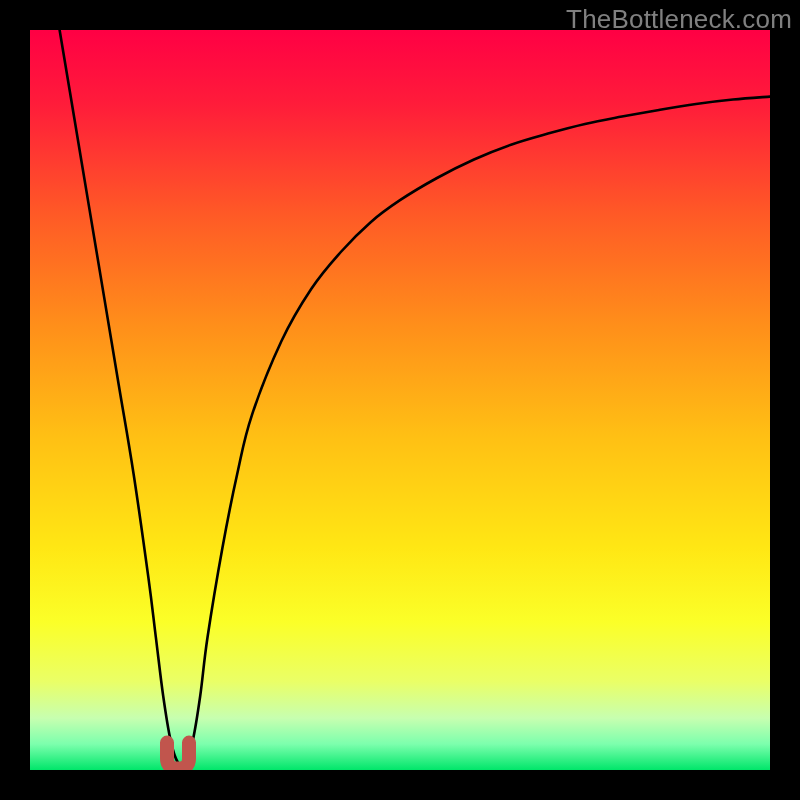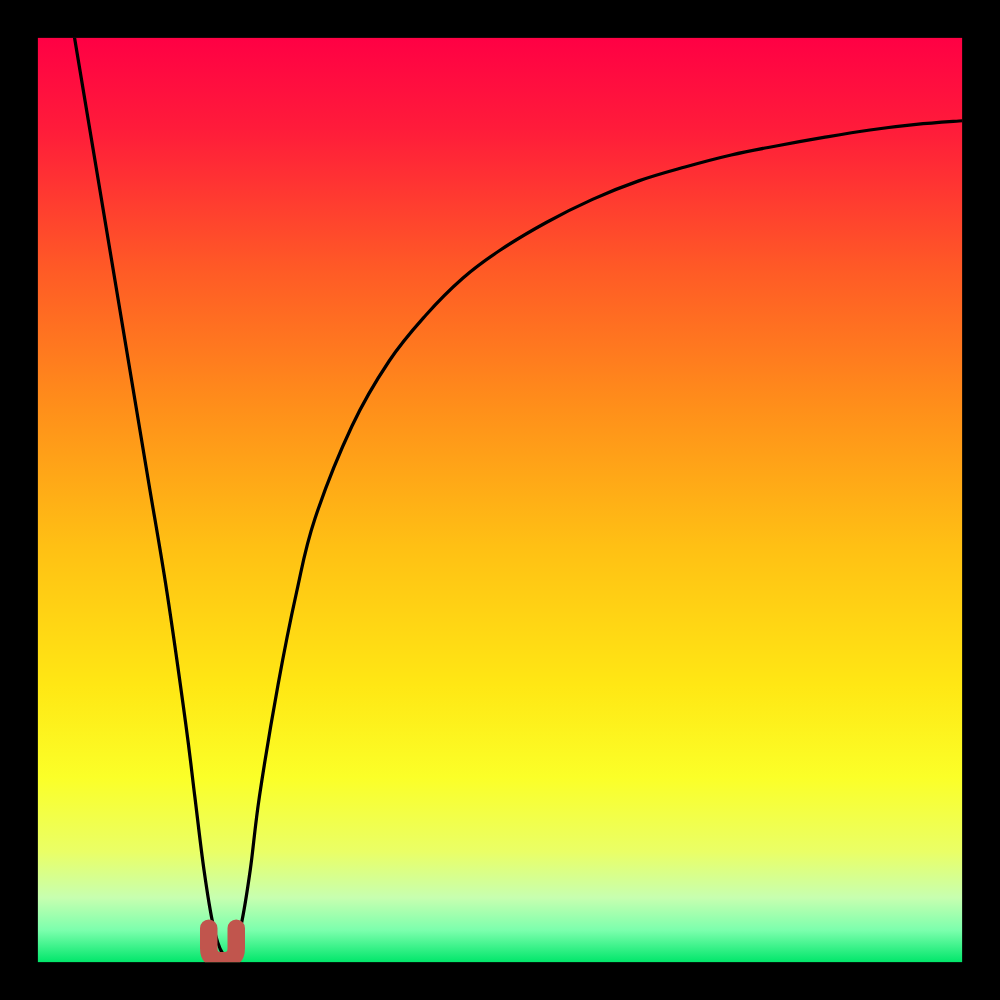--- a/index.html
+++ b/index.html
@@ -58,13 +58,14 @@
             <stop offset="96.5%" stop-color="#7cffad"></stop>
             <stop offset="100%" stop-color="#00e66a"></stop>
           </linearGradient>
       </defs>
       <rect x="0" y="0" width="740" height="740" fill="url(#bg-grad)"></rect>
       <path id="curve-path" fill="none" stroke="#000000" stroke-width="2.6" stroke-linejoin="round" stroke-linecap="round" d="M 29.6 0 C 32.264 15.983999999999991, 39.071999999999996 56.83199999999995, 44.4 88.79999999999995 C 49.728 120.76799999999996, 53.872 145.632, 59.2 177.60000000000002 C 64.528 209.56800000000004, 68.672 234.432, 74 266.4 C 79.328 298.368, 83.472 323.23199999999997, 88.8 355.2 C 94.128 387.168, 98.272 409.368, 103.60000000000001 444 C 108.92800000000001 478.632, 114.40400000000001 518.296, 118.4 547.6 C 122.396 576.904, 123.13600000000001 585.4879999999999, 125.80000000000001 606.8 C 128.464 628.112, 130.536 647.352, 133.2 666 C 135.86399999999998 684.648, 137.93599999999998 698.4119999999999, 140.6 710.4 C 143.264 722.388, 145.33599999999998 728.604, 148 732.6 C 150.66400000000002 736.596, 152.736 736.596, 155.4 732.6 C 158.06400000000002 728.604, 160.136 722.388, 162.8 710.4 C 165.46400000000003 698.4119999999999, 167.53600000000003 684.648, 170.20000000000002 666 C 172.864 647.352, 173.60399999999998 633.4399999999999, 177.6 606.8 C 181.596 580.16, 187.072 547.304, 192.4 518 C 197.728 488.696, 201.872 467.976, 207.20000000000002 444 C 212.52800000000002 420.024, 214.008 408.776, 222 384.8 C 229.992 360.824, 240.94400000000002 333.444, 251.60000000000002 310.8 C 262.25600000000003 288.156, 270.544 274.984, 281.2 259 C 291.856 243.016, 300.144 233.988, 310.8 222 C 321.456 210.012, 329.744 201.724, 340.40000000000003 192.39999999999998 C 351.05600000000004 183.07599999999996, 358.012 178.19199999999992, 370 170.19999999999993 C 381.988 162.20799999999994, 393.68000000000006 155.326, 407.00000000000006 148 C 420.32000000000005 140.674, 430.68 135.494, 444 129.5 C 457.32 123.50600000000001, 467.68 119.36200000000004, 481 114.70000000000005 C 494.32 110.03800000000005, 504.68 107.32960000000003, 518 103.60000000000002 C 531.32 99.87040000000002, 541.68 97.04360000000001, 555 93.98000000000002 C 568.32 90.91640000000002, 578.68 89.11080000000005, 592 86.58000000000004 C 605.32 84.04920000000003, 615.68 82.18439999999997, 629 79.91999999999996 C 642.32 77.65559999999995, 652.68 75.86479999999999, 666 74 C 679.32 72.13520000000001, 689.68 70.89200000000005, 703 69.56000000000006 C 716.32 68.22800000000007, 733.34 67.13280000000003, 740 66.60000000000002"></path>
       <path id="marker-path" fill="none" stroke="#c1554d" stroke-width="14" stroke-linecap="round" stroke-linejoin="round" d="M 137 712.6 L 137 728.6 Q 137 738.6 148 738.6 Q 159 738.6 159 728.6 L 159 712.6"></path>
     </svg>
   </div>
 
+  <div class="watermark">TheBottleneck.com</div>
 </div>
 
 </body></html>

